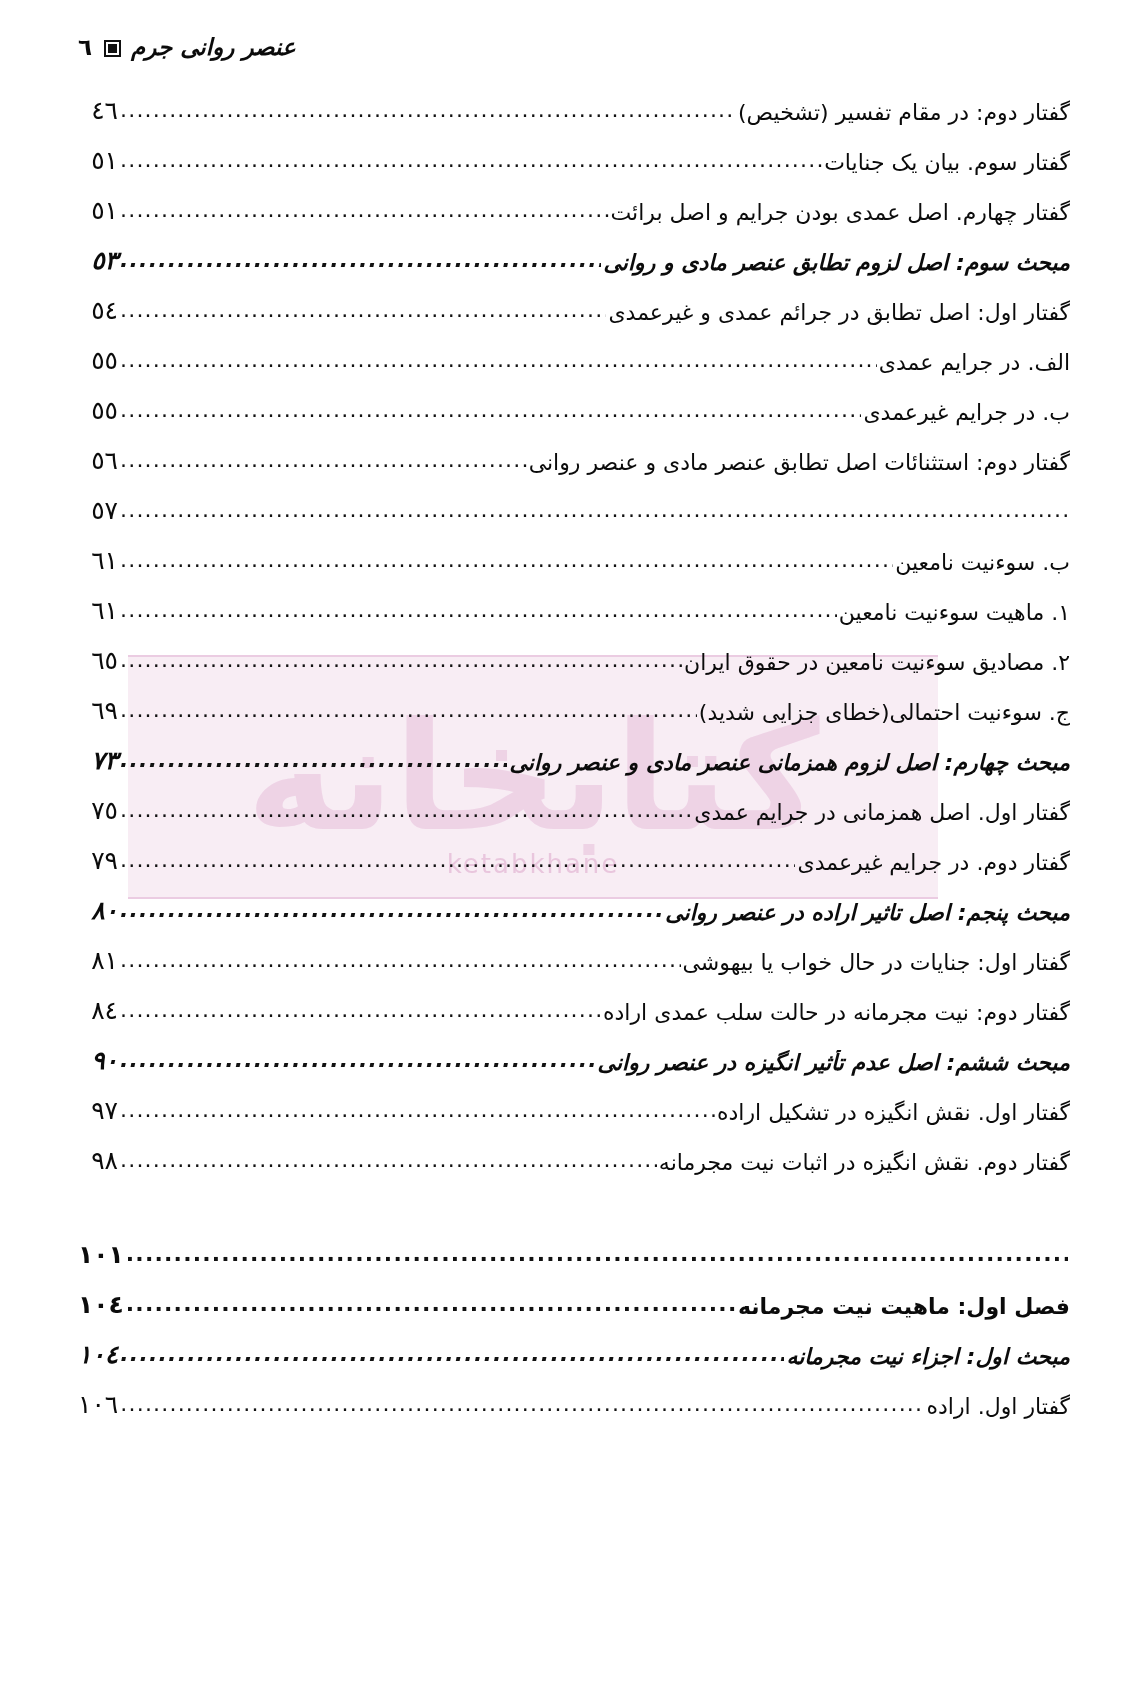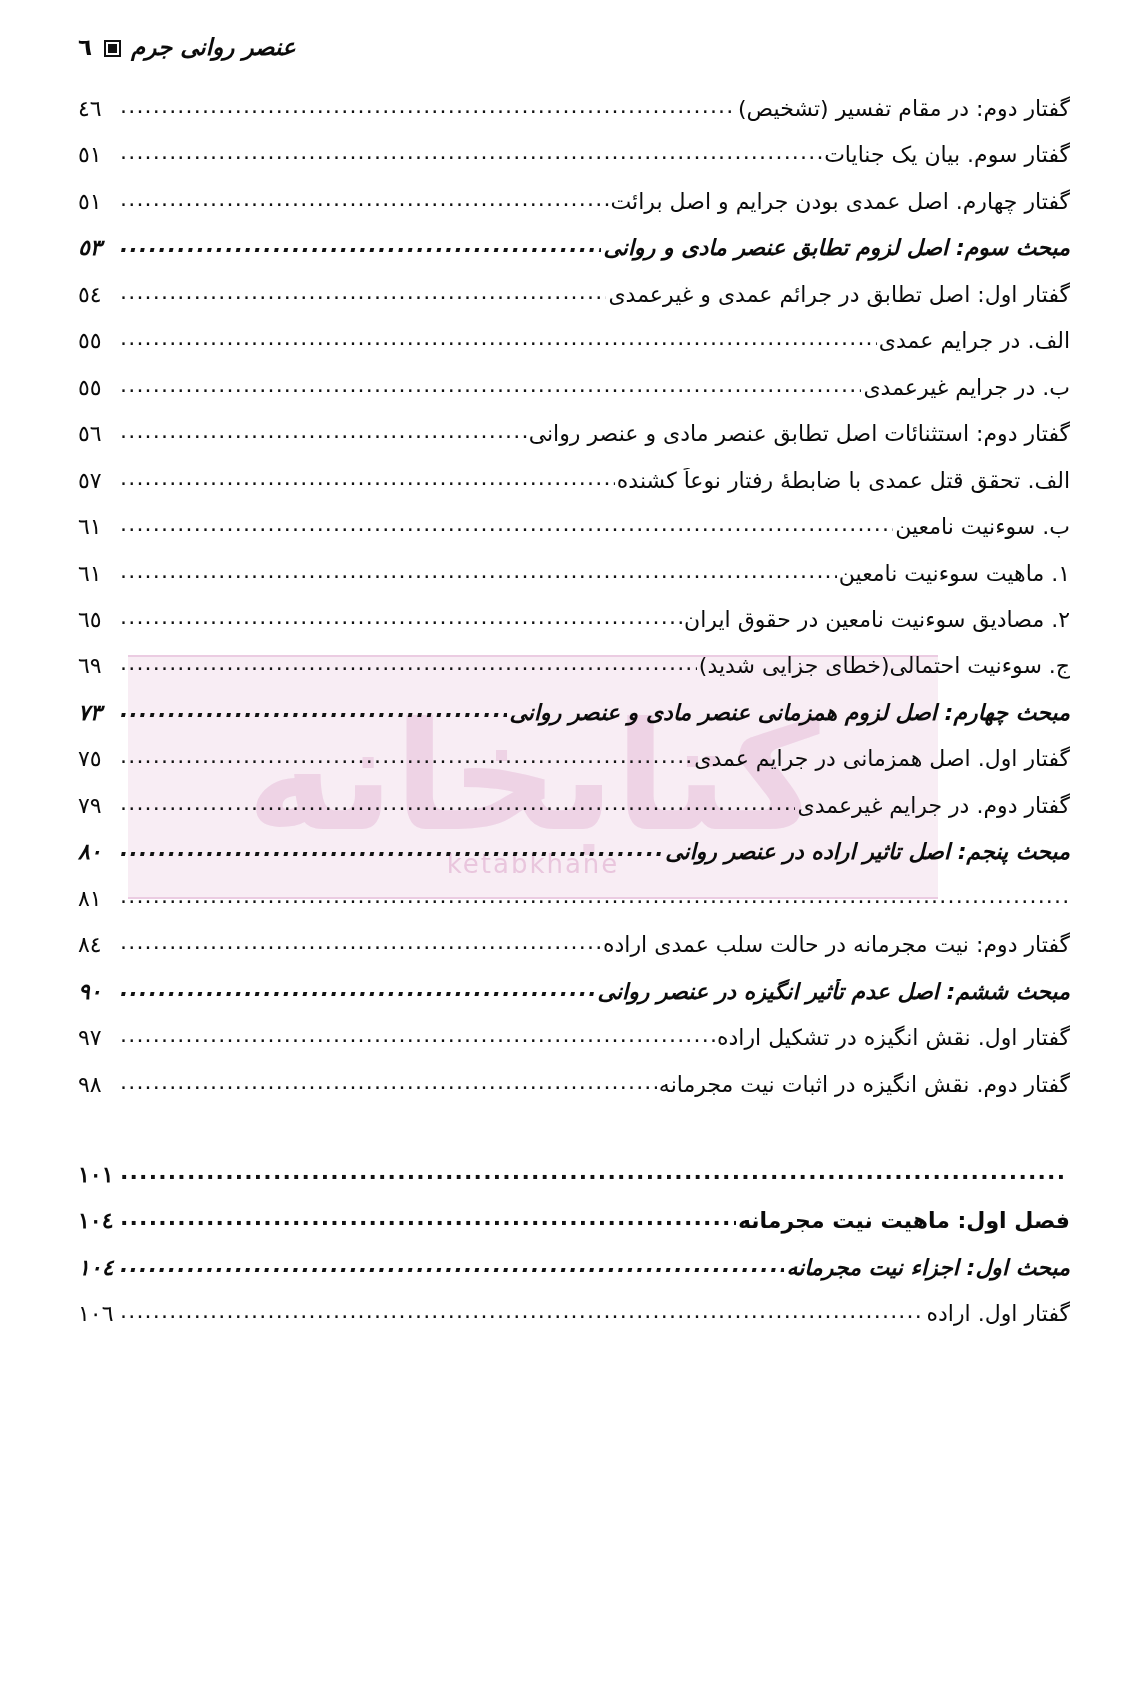--- a/index.html
+++ b/index.html
@@ -88,25 +88,24 @@
     text-align: left;
     font-size: 22px;
     letter-spacing: 1.2px;
     color: #111;
     position: relative;
     top: -3px;
     margin: 0 2px;
   }
   .toc-row .page-num {
     flex: 0 0 auto;
-    font-size: 22px;
+    font-size: 25px;
     min-width: 40px;
-    text-align: left;
+    text-align: right;
     direction: rtl;
-    font-family: Liberation Serif, serif;
   }
 
   .lvl-bold { font-weight: bold; }
   .lvl-italic { font-style: italic; font-weight: bold; }
   .lvl-heavy { font-weight: bold; font-size: 23px; }
 
   .spacer-big { height: 44px; }
 
   
   .watermark {
@@ -197,21 +196,20 @@
           <span class="label">ب. در جرایم غیرعمدی</span>
           <span class="dots">........................................................................................................................................................................................................</span>
           <span class="page-num">٥٥</span>
         </div>
         <div class="toc-row ">
           <span class="label">گفتار دوم: استثنائات اصل تطابق عنصر مادی و عنصر روانی</span>
           <span class="dots">........................................................................................................................................................................................................</span>
           <span class="page-num">٥٦</span>
         </div>
         <div class="toc-row ">
-          <span class="label">الف. تحقق قتل عمدی با ضابطهٔ رفتار نوعاً کشنده</span>
           <span class="dots">........................................................................................................................................................................................................</span>
           <span class="page-num">٥٧</span>
         </div>
         <div class="toc-row ">
           <span class="label">ب. سوءنیت نامعین</span>
           <span class="dots">........................................................................................................................................................................................................</span>
           <span class="page-num">٦١</span>
         </div>
         <div class="toc-row ">
           <span class="label">١. ماهیت سوءنیت نامعین</span>
@@ -242,20 +240,21 @@
           <span class="label">گفتار دوم. در جرایم غیرعمدی</span>
           <span class="dots">........................................................................................................................................................................................................</span>
           <span class="page-num">٧٩</span>
         </div>
         <div class="toc-row lvl-italic">
           <span class="label">مبحث پنجم: اصل تاثیر اراده در عنصر روانی</span>
           <span class="dots">........................................................................................................................................................................................................</span>
           <span class="page-num">٨٠</span>
         </div>
         <div class="toc-row ">
+          <span class="label">گفتار اول: جنایات در حال خواب یا بیهوشی</span>
           <span class="dots">........................................................................................................................................................................................................</span>
           <span class="page-num">٨١</span>
         </div>
         <div class="toc-row ">
           <span class="label">گفتار دوم: نیت مجرمانه در حالت سلب عمدی اراده</span>
           <span class="dots">........................................................................................................................................................................................................</span>
           <span class="page-num">٨٤</span>
         </div>
         <div class="toc-row lvl-italic">
           <span class="label">مبحث ششم: اصل عدم تأثیر انگیزه در عنصر روانی</span>

